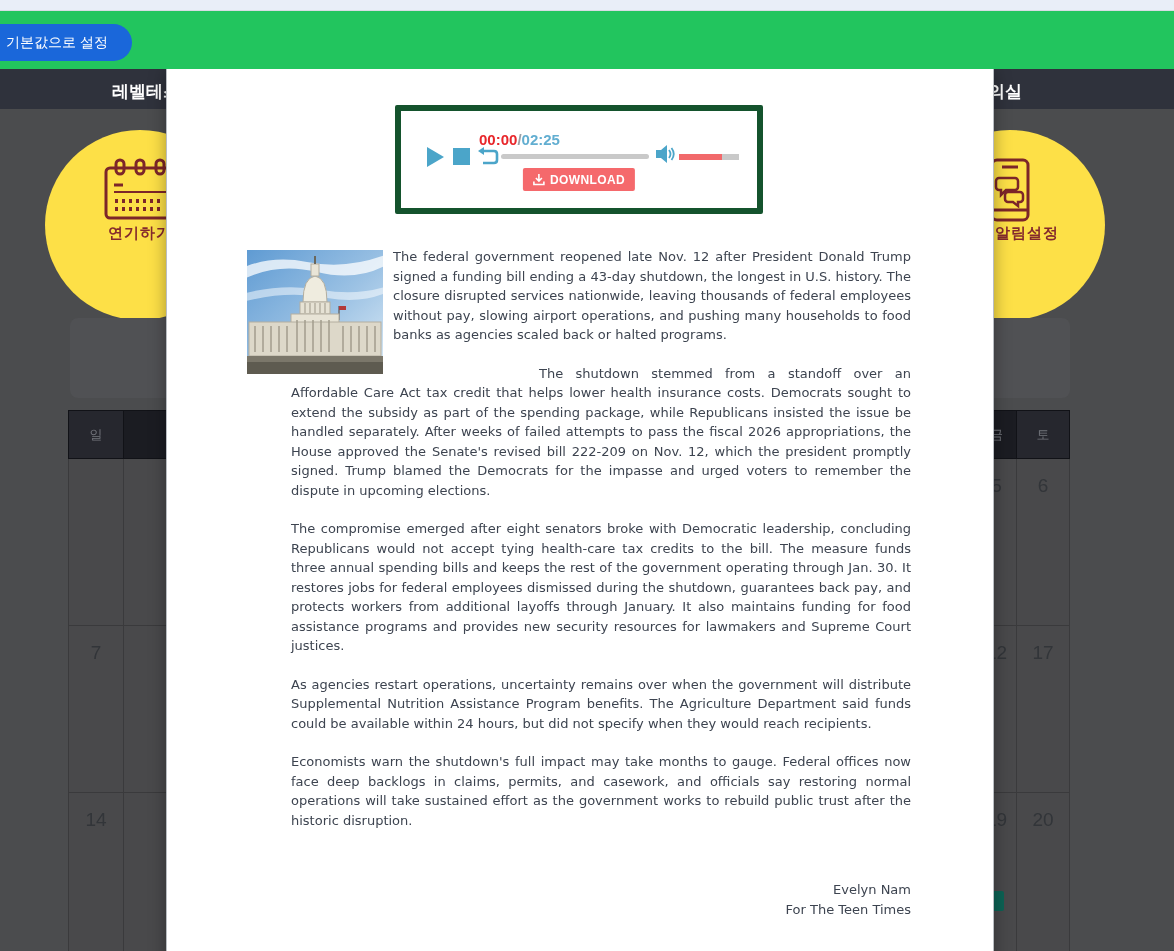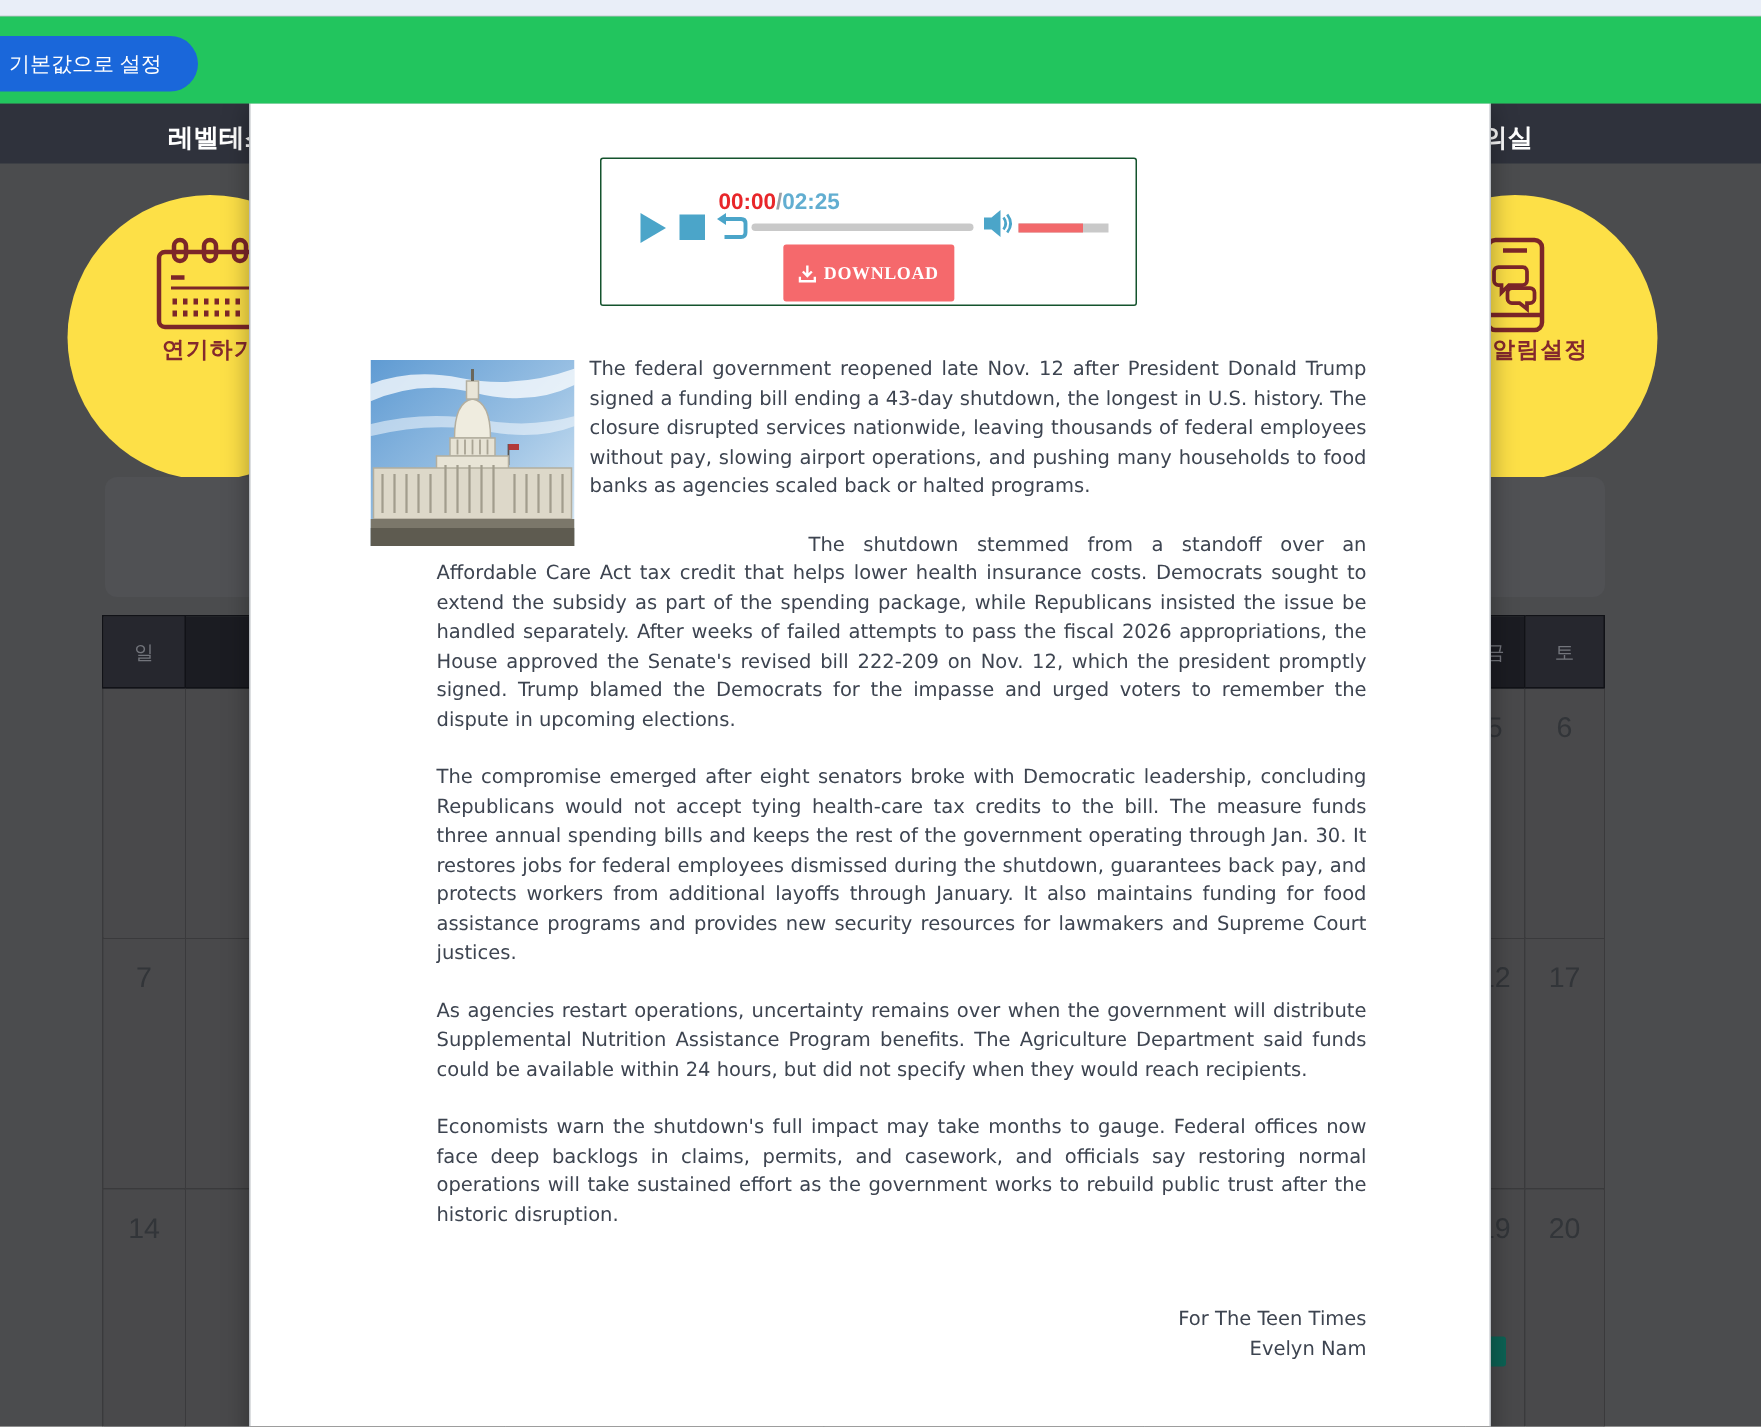--- a/index.html
+++ b/index.html
@@ -50,39 +50,39 @@
   
   .modal { position:absolute; left:166px; top:68px; width:826px; height:1100px;
     background:#ffffff; border:1px solid #b9bdc2; box-shadow:0 3px 16px rgba(0,0,0,.35); z-index:20; }
   .modal-inner { padding:6px 82px 0 80px; }
 
   .category { text-align:center; font-size:15px; color:#5e6670; margin-top:2px; }
   .title { text-align:center; font-size:22px; line-height:36px; font-weight:bold;
     color:#212a37; max-width:620px; margin:4px auto 0; }
 
   
-  .player { width:356px; height:97px; border:1px solid #14532d; border-radius:2px;
+  .player { width:356px; height:97px; border:6px solid #14532d; border-radius:2px;
     margin:30px auto 0; position:relative; background:#fff; }
   .time { position:absolute; left:78px; top:20px; font-size:15px; font-weight:bold; }
   .time .cur { color:#e8262a; }
   .time .sep { color:#9aa0a6; }
   .time .dur { color:#62aed1; }
   .btn-play { position:absolute; left:26px; top:36px; width:0; height:0; cursor:pointer;
     border-left:17px solid #4ba5c9; border-top:10px solid transparent; border-bottom:10px solid transparent; }
   .btn-stop { position:absolute; left:52px; top:37px; width:17px; height:17px; background:#4ba5c9; cursor:pointer; }
   .btn-loop { position:absolute; left:75px; top:36px; cursor:pointer; }
   .progress { position:absolute; left:100px; top:43px; width:148px; height:5px;
     background:#c9c9c9; border-radius:3px; cursor:pointer; }
   .vol-icon { position:absolute; left:255px; top:33px; cursor:pointer; }
   .vol-bar { position:absolute; left:278px; top:43px; width:60px; height:6px; background:#c9c9c9; cursor:pointer; }
   .vol-fill { width:72%; height:100%; background:#f2696b; }
   .btn-download { position:absolute; left:50%; transform:translateX(-50%); top:57px;
-    height:38px; padding:0 10px; background:#f5696c; border:none; border-radius:2px;
+    height:23px; padding:0 10px; background:#f5696c; border:none; border-radius:2px;
     color:#fff; font-size:12px; font-weight:bold; letter-spacing:.4px;
-    display:flex; align-items:center; gap:5px; cursor:pointer; font-family:Liberation Serif, serif; }
+    display:flex; align-items:center; gap:5px; cursor:pointer; font-family:Liberation Sans, sans-serif; }
 
   
   .article { margin-top:33px; font-family:"DejaVu Sans",sans-serif; font-size:13px;
     line-height:19.5px; color:#3d4450; text-align:justify; }
   .article p { margin:0 0 19px 0;padding-left:44px; }
   .article p.indent { text-indent:146px; }
   .capitol { float:left; width:136px; height:124px; margin:3px 10px 4px 0; }
   .byline { margin-top:50px; text-align:right; font-size:13px; color:#3d4450;
     line-height:20px; font-family:"DejaVu Sans",sans-serif; }
 </style>
@@ -282,19 +282,19 @@
           <rect x="0" y="112" width="136" height="12" fill="#5e5b50"></rect>
         </svg>
         <p>The federal government reopened late Nov. 12 after President Donald Trump signed a funding bill ending a 43-day shutdown, the longest in U.S. history. The closure disrupted services nationwide, leaving thousands of federal employees without pay, slowing airport operations, and pushing many households to food banks as agencies scaled back or halted programs.</p>
         <p class="indent">The shutdown stemmed from a standoff over an Affordable Care Act tax credit that helps lower health insurance costs. Democrats sought to extend the subsidy as part of the spending package, while Republicans insisted the issue be handled separately. After weeks of failed attempts to pass the fiscal 2026 appropriations, the House approved the Senate's revised bill 222-209 on Nov. 12, which the president promptly signed. Trump blamed the Democrats for the impasse and urged voters to remember the dispute in upcoming elections.</p>
         <p>The compromise emerged after eight senators broke with Democratic leadership, concluding Republicans would not accept tying health-care tax credits to the bill. The measure funds three annual spending bills and keeps the rest of the government operating through Jan. 30. It restores jobs for federal employees dismissed during the shutdown, guarantees back pay, and protects workers from additional layoffs through January. It also maintains funding for food assistance programs and provides new security resources for lawmakers and Supreme Court justices.</p>
         <p>As agencies restart operations, uncertainty remains over when the government will distribute Supplemental Nutrition Assistance Program benefits. The Agriculture Department said funds could be available within 24 hours, but did not specify when they would reach recipients.</p>
         <p>Economists warn the shutdown's full impact may take months to gauge. Federal offices now face deep backlogs in claims, permits, and casework, and officials say restoring normal operations will take sustained effort as the government works to rebuild public trust after the historic disruption.</p>
       </div>
 
       <div class="byline">
+        <div>Evelyn Nam</div>
         <div>For The Teen Times</div>
-        <div>Evelyn Nam</div>
       </div>
     </div>
   </div>
 
 </div>
 
 </body></html>

